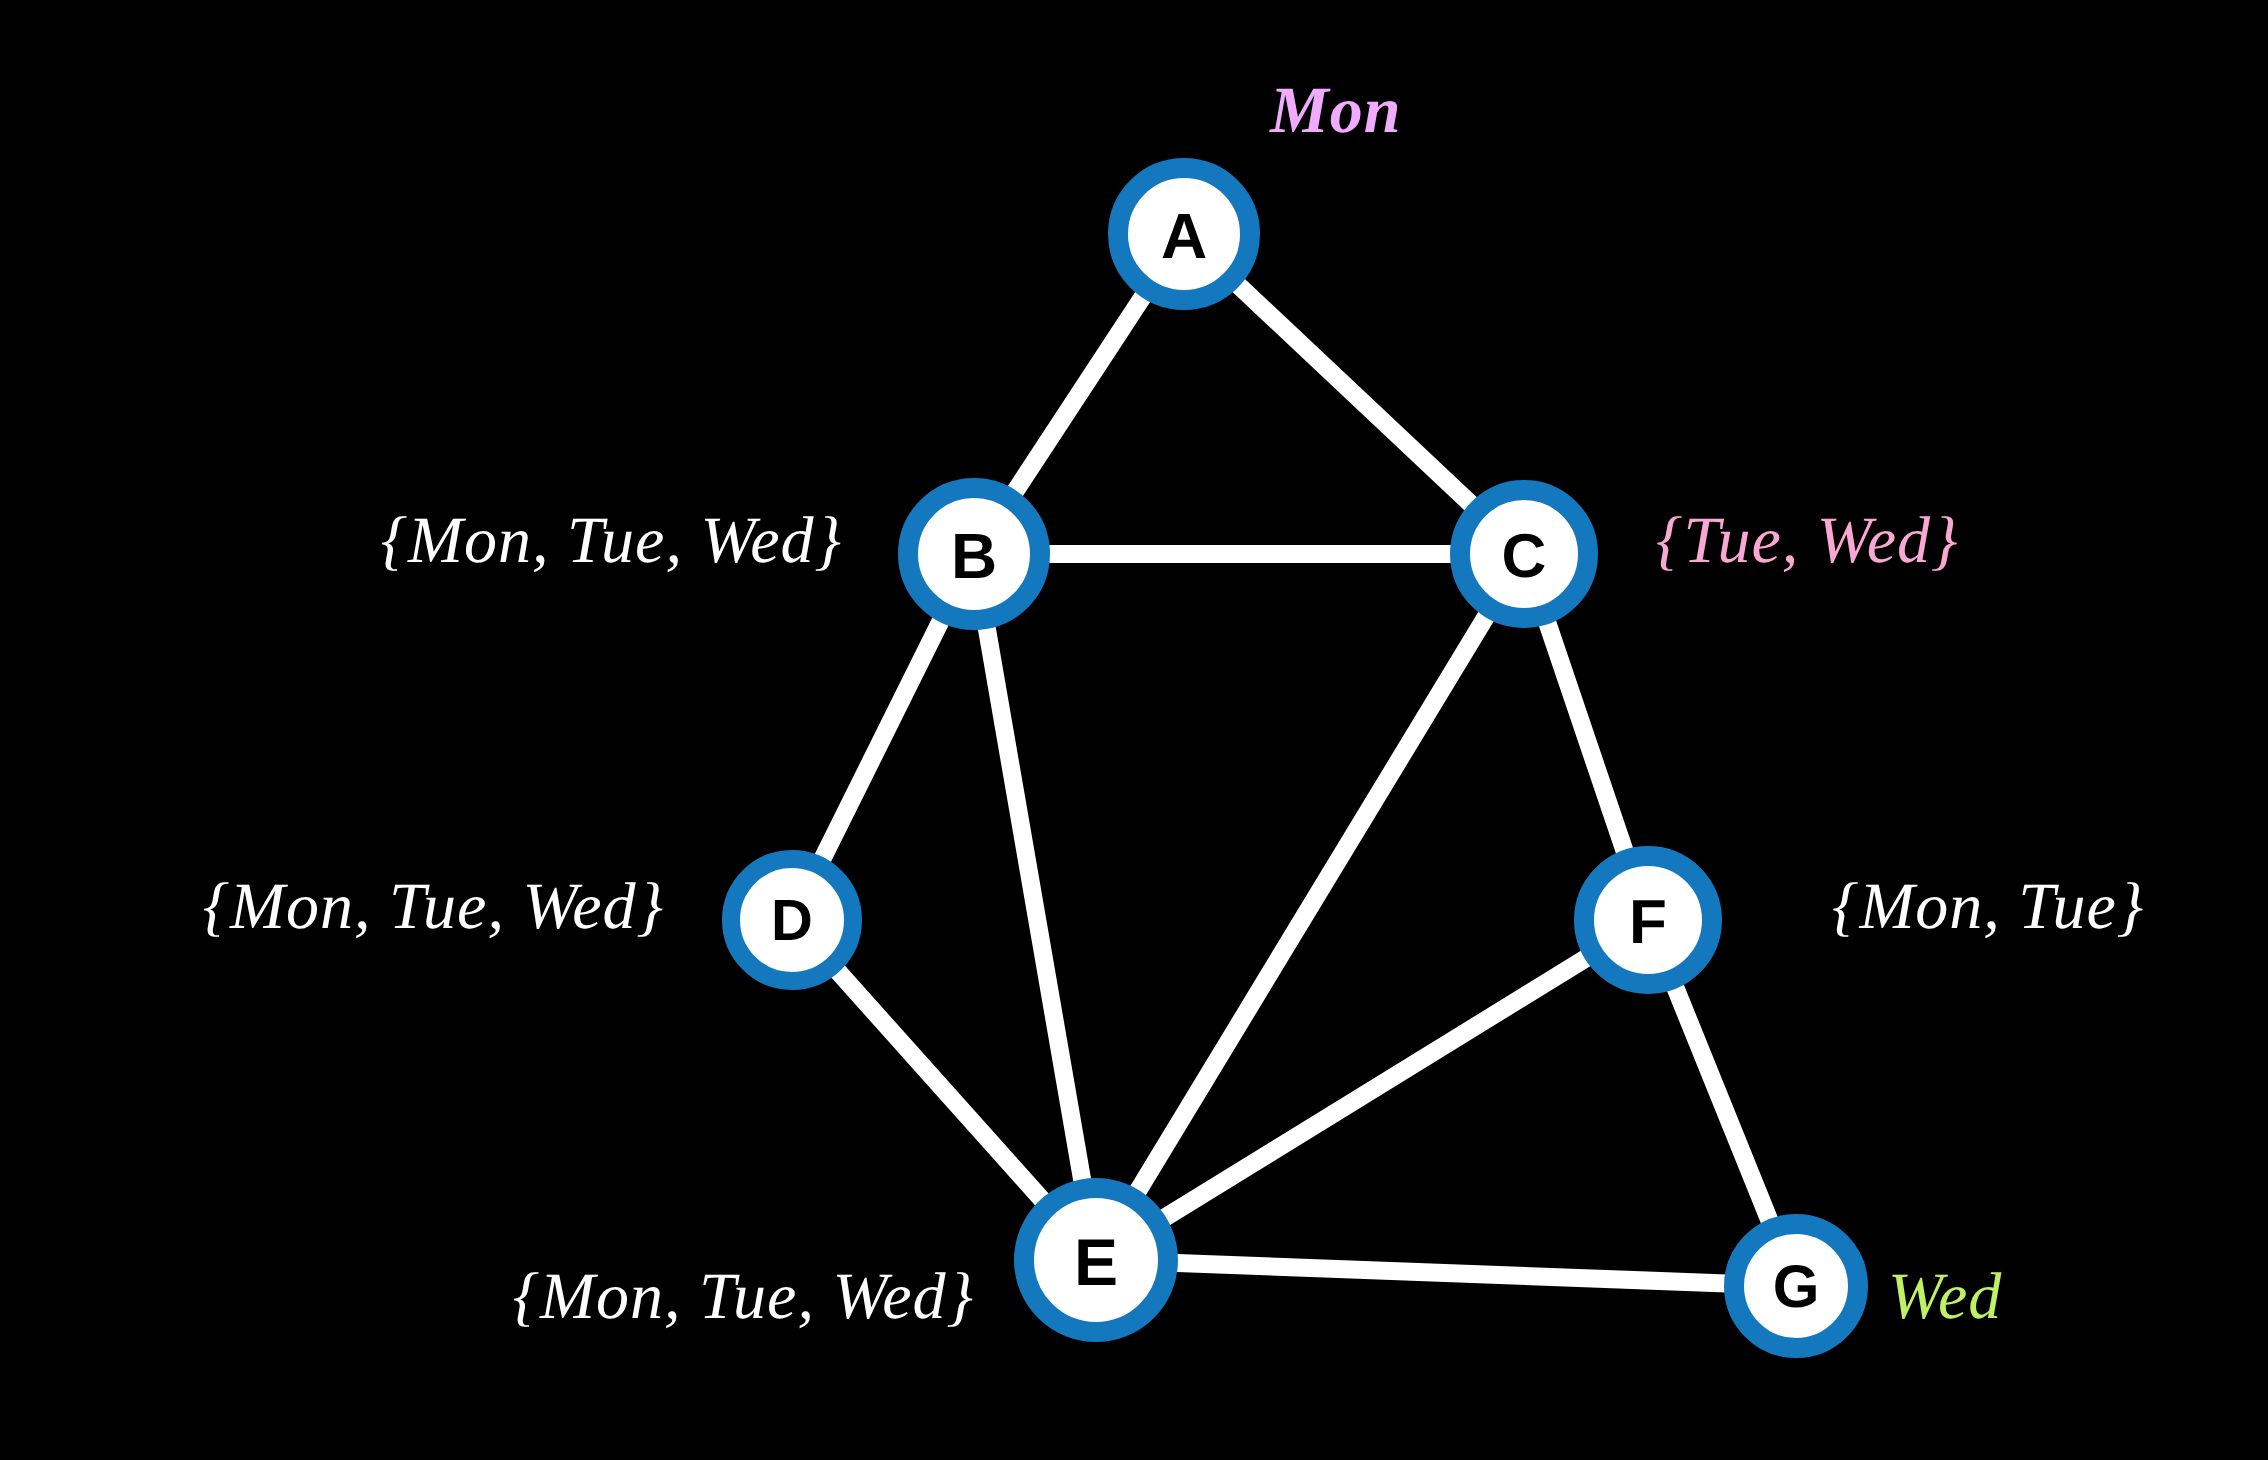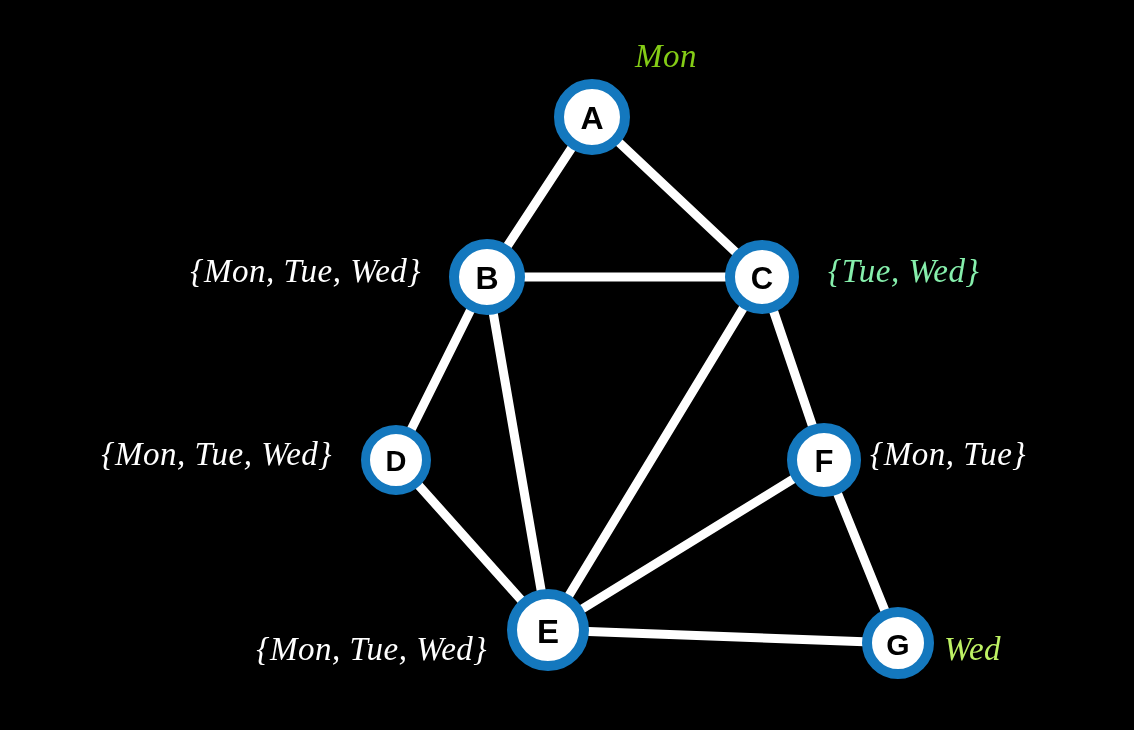--- a/index.html
+++ b/index.html
@@ -102,22 +102,22 @@
           <text x="824" y="461" class="node-letter" font-size="31" fill="#000000">F</text>
         </g>
         <g>
           <circle cx="898" cy="643" r="31" class="node-ring" fill="#ffffff" stroke="#1478be" stroke-width="10"></circle>
           <text x="898" y="644" class="node-letter" font-size="30" fill="#000000">G</text>
         </g>
       </g>
   </svg>
 
   <div id="labels-layer">
-      <div class="domain-label label-right" style="top: 40px; color: #84cc16; left: 635px;">Mon</div>
+      <div class="domain-label label-right" style="top: 40px; color: #f0abfc; left: 635px; font-weight: bold;">Mon</div>
       <div class="domain-label label-left" style="top: 255px; color: rgb(255, 255, 255); right: 713px;">{Mon, Tue, Wed}</div>
-      <div class="domain-label label-right" style="top: 255px; color: #86efac; left: 828px;">{Tue, Wed}</div>
+      <div class="domain-label label-right" style="top: 255px; color: #f9a8d4; left: 828px;">{Tue, Wed}</div>
       <div class="domain-label label-left" style="top: 438px; color: rgb(255, 255, 255); right: 802px;">{Mon, Tue, Wed}</div>
       <div class="domain-label label-left" style="top: 633px; color: rgb(255, 255, 255); right: 647px;">{Mon, Tue, Wed}</div>
-      <div class="domain-label label-right" style="top: 438px; color: rgb(255, 255, 255); left: 870px;">{Mon, Tue}</div>
+      <div class="domain-label label-right" style="top: 438px; color: rgb(255, 255, 255); left: 916px;">{Mon, Tue}</div>
       <div class="domain-label label-right" style="top: 633px; color: #bef264; left: 944px;">Wed</div>
     </div>
 
 </div>
 
 </body></html>

